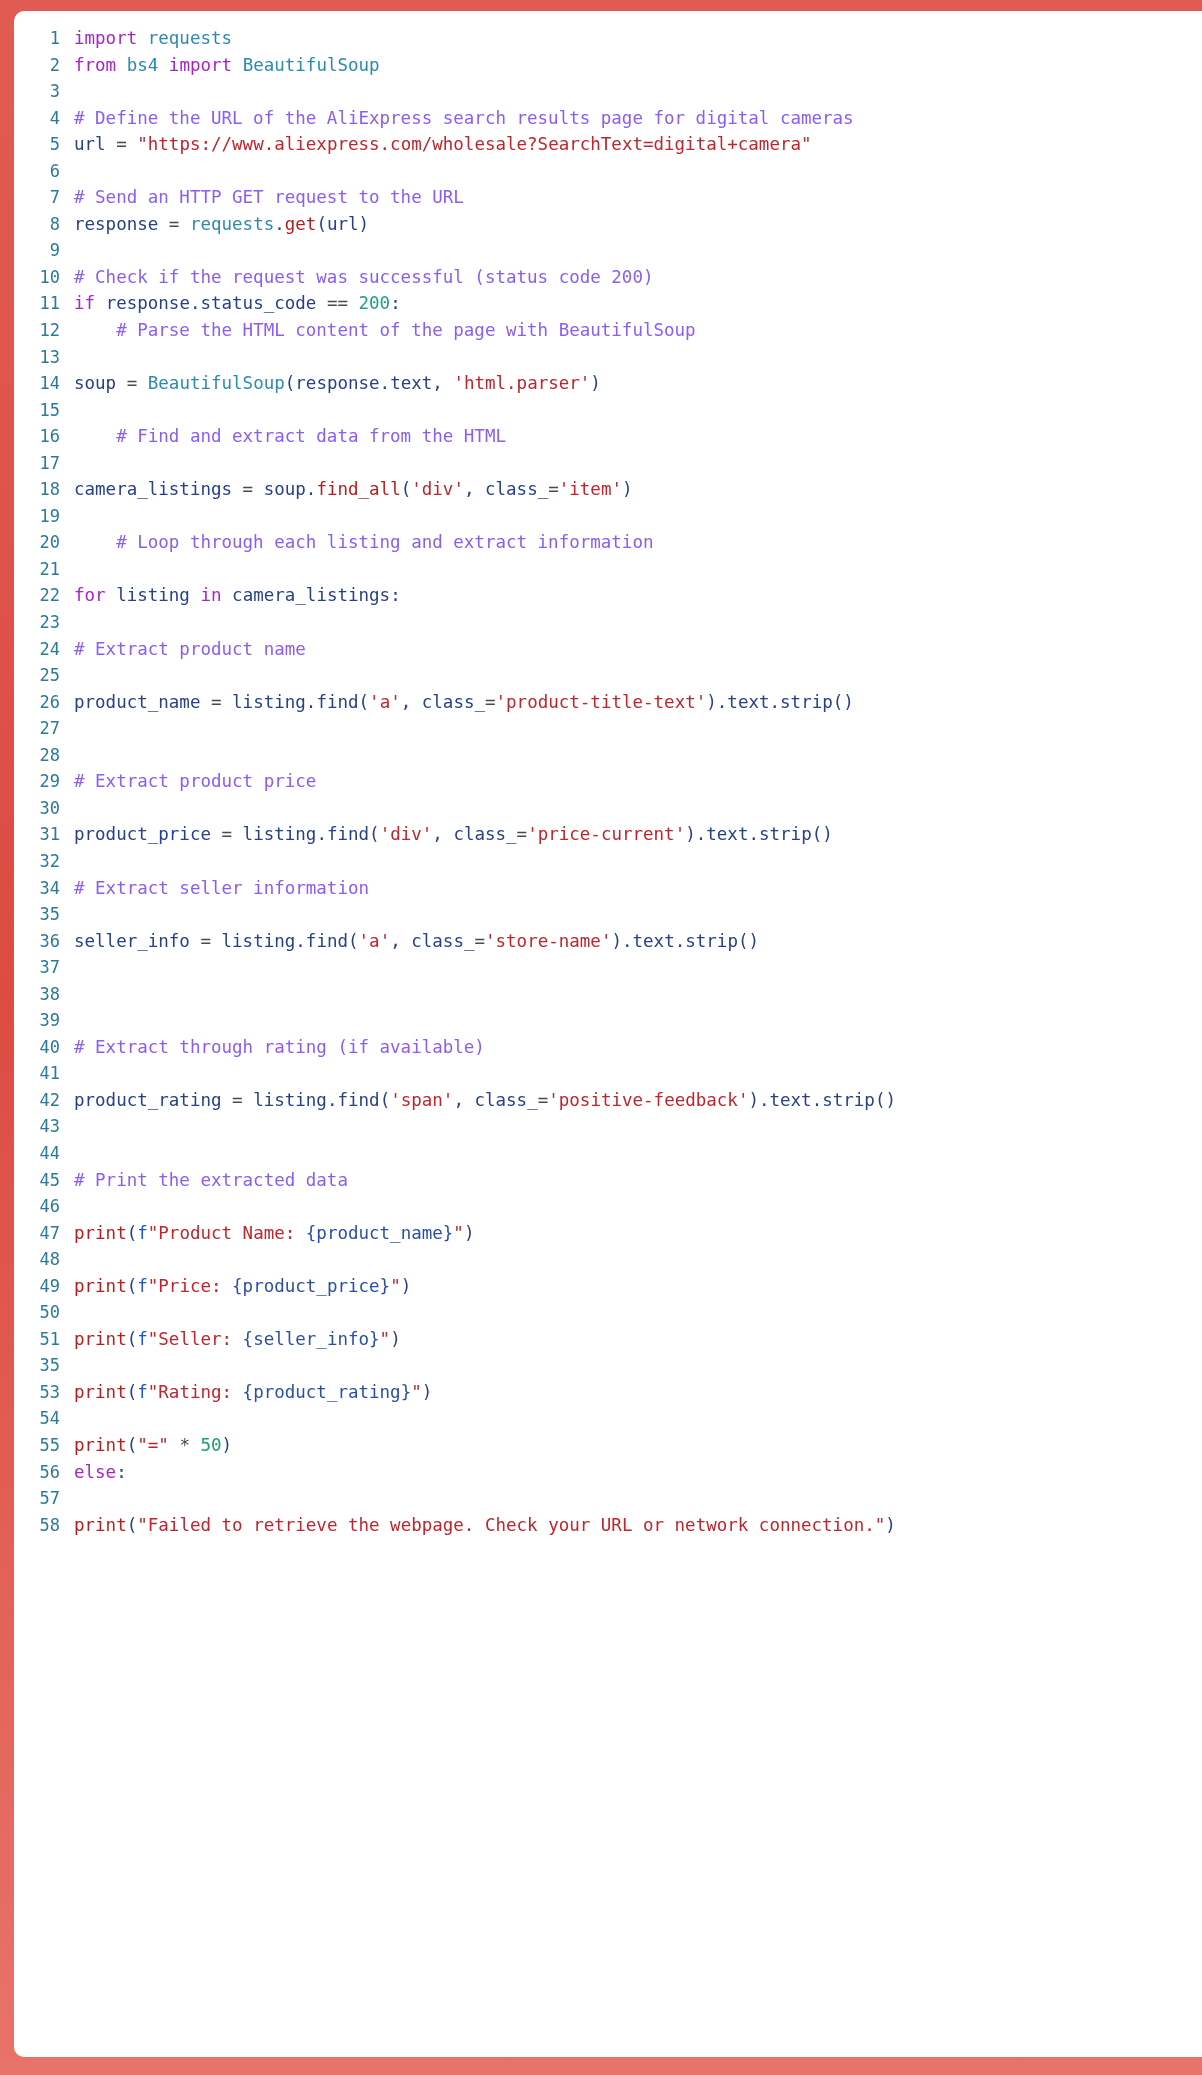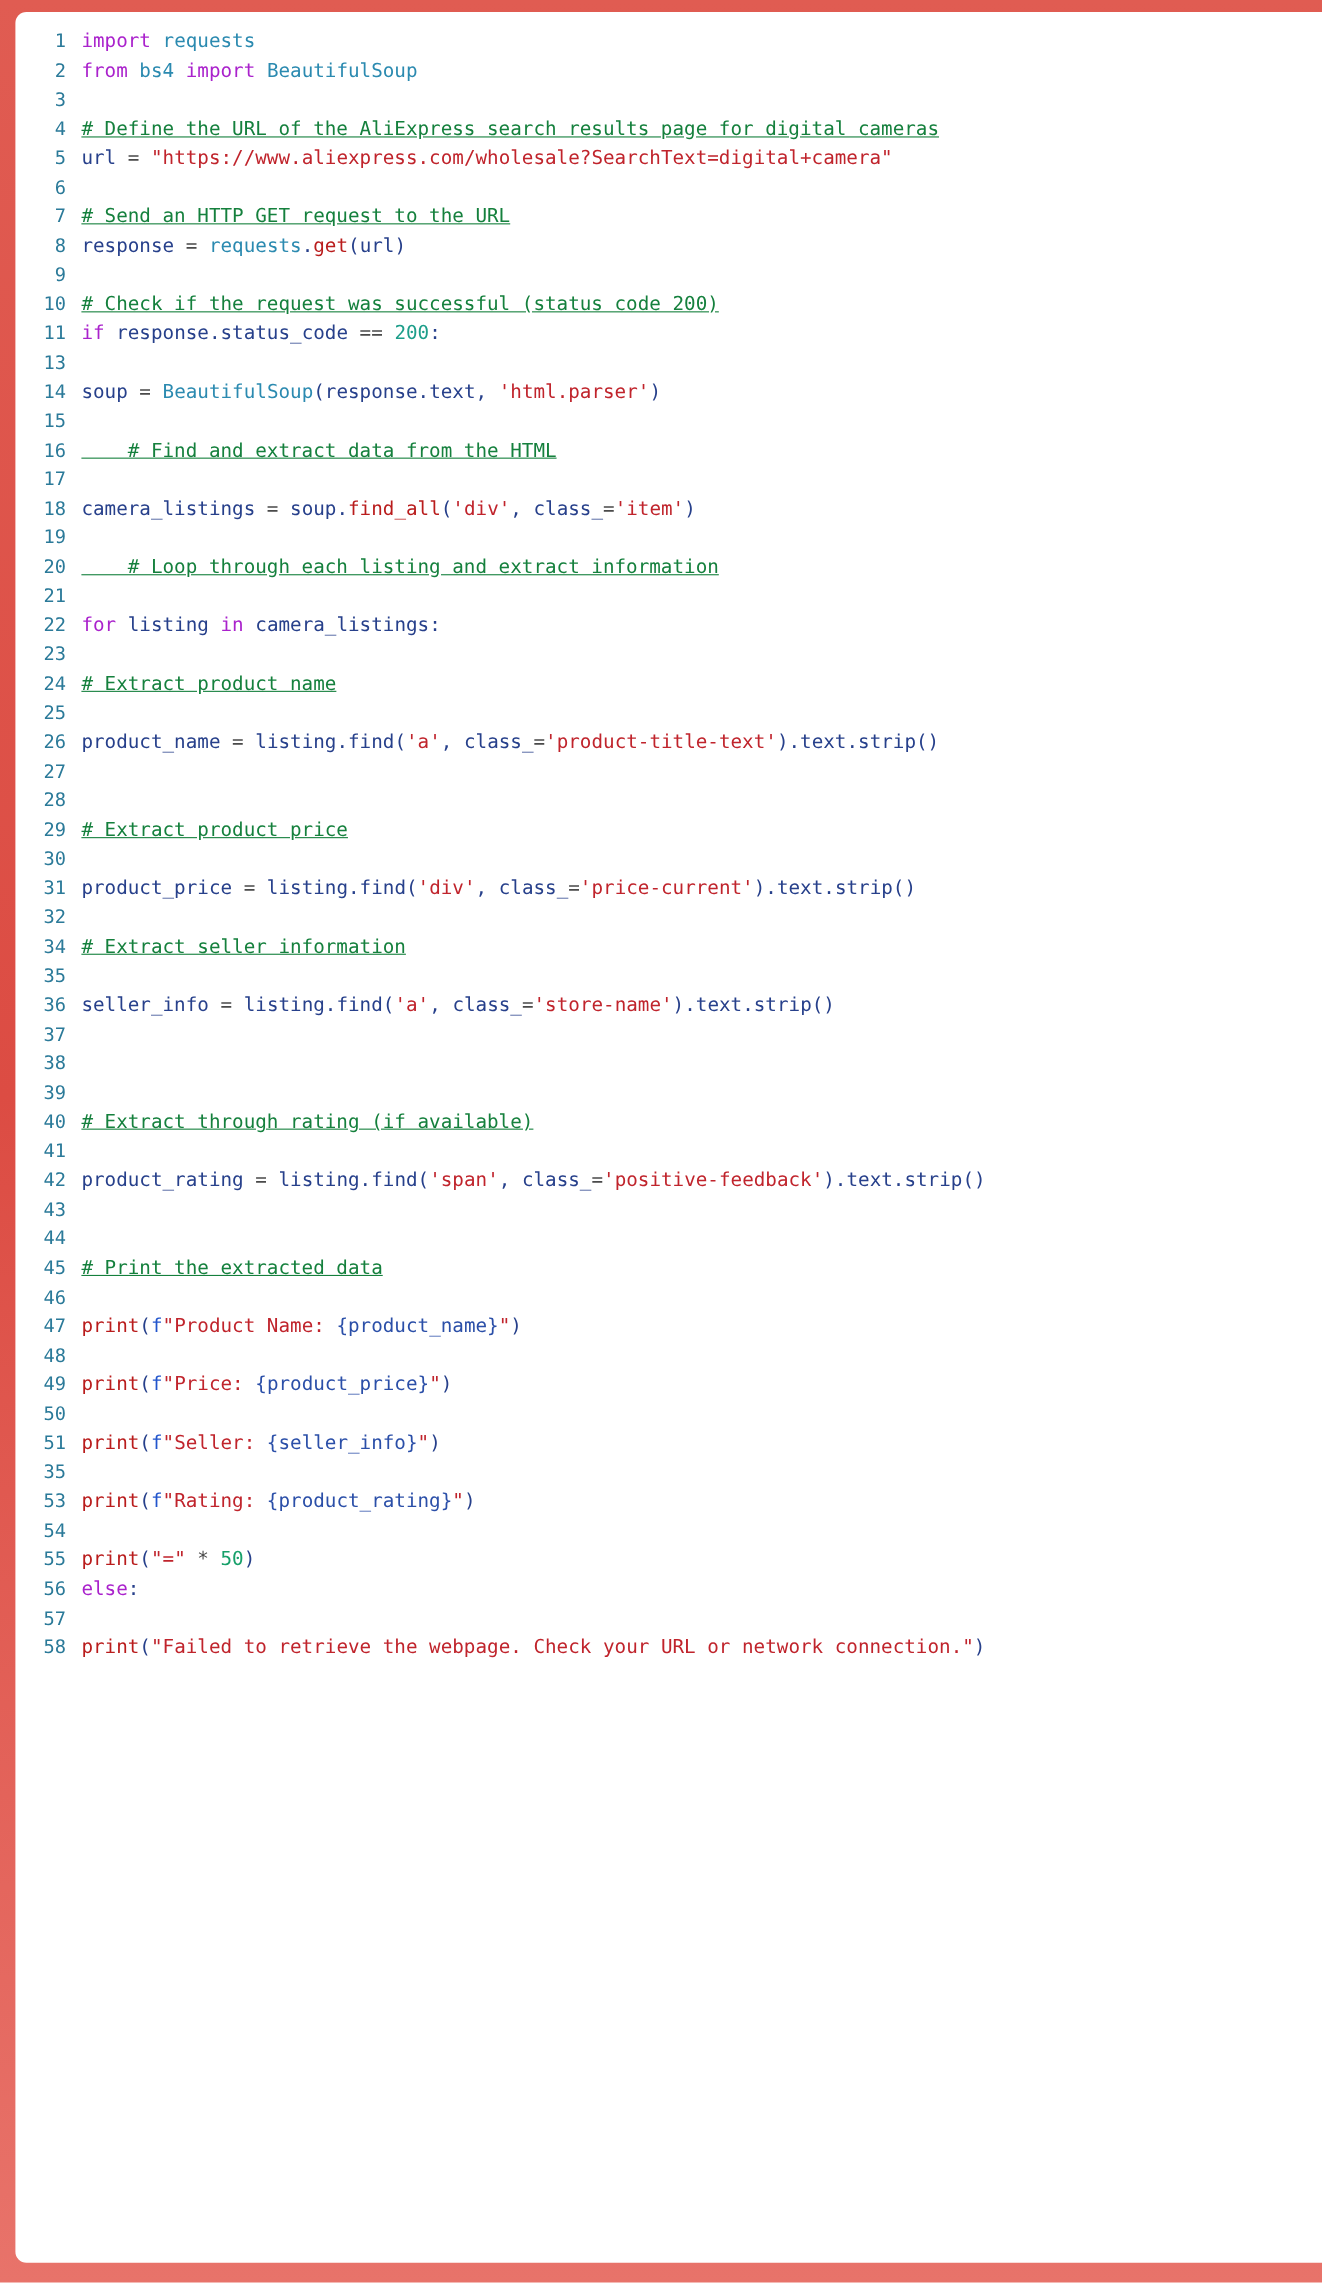--- a/index.html
+++ b/index.html
@@ -63,21 +63,21 @@
     padding-left: 14px;
     white-space: pre;
     color: #27408b;
     text-align: center;
   }
 
   
   .t-kw      { color: #aa22cc; }            
   .t-name    { color: #27408b; }            
   .t-cls     { color: #2b8ab0; }            
-  .t-com     { color: #15803d; text-decoration: underline; }            
+  .t-com     { color: #8b5cf6; }            
   .t-str     { color: #c0242c; }            
   .t-fn      { color: #b91c1c; }            
   .t-num     { color: #17a06a; }            
   .t-num2    { color: #1d9e8a; }            
   .t-op      { color: #4a4a4a; }            
   .t-punct   { color: #27408b; }            
   .t-fpre    { color: #2255cc; }            
   .t-fexp    { color: #2b4fa8; }            
 </style>
 </head>
@@ -90,20 +90,21 @@
         <div class="code-line"><span class="ln">2</span><span class="lc"><span class="t-kw">from</span><span class="t-name"> </span><span class="t-cls">bs4</span><span class="t-name"> </span><span class="t-kw">import</span><span class="t-name"> </span><span class="t-cls">BeautifulSoup</span></span></div>
         <div class="code-line"><span class="ln">3</span><span class="lc"></span></div>
         <div class="code-line"><span class="ln">4</span><span class="lc"><span class="t-com"># Define the URL of the AliExpress search results page for digital cameras</span></span></div>
         <div class="code-line"><span class="ln">5</span><span class="lc"><span class="t-name">url</span><span class="t-name"> </span><span class="t-op">=</span><span class="t-name"> </span><span class="t-str">"https://www.aliexpress.com/wholesale?SearchText=digital+camera"</span></span></div>
         <div class="code-line"><span class="ln">6</span><span class="lc"></span></div>
         <div class="code-line"><span class="ln">7</span><span class="lc"><span class="t-com"># Send an HTTP GET request to the URL</span></span></div>
         <div class="code-line"><span class="ln">8</span><span class="lc"><span class="t-name">response</span><span class="t-name"> </span><span class="t-op">=</span><span class="t-name"> </span><span class="t-cls">requests</span><span class="t-punct">.</span><span class="t-fn">get</span><span class="t-punct">(</span><span class="t-name">url</span><span class="t-punct">)</span></span></div>
         <div class="code-line"><span class="ln">9</span><span class="lc"></span></div>
         <div class="code-line"><span class="ln">10</span><span class="lc"><span class="t-com"># Check if the request was successful (status code 200)</span></span></div>
         <div class="code-line"><span class="ln">11</span><span class="lc"><span class="t-kw">if</span><span class="t-name"> </span><span class="t-name">response</span><span class="t-punct">.</span><span class="t-name">status_code</span><span class="t-name"> </span><span class="t-op">==</span><span class="t-name"> </span><span class="t-num2">200</span><span class="t-punct">:</span></span></div>
+        <div class="code-line"><span class="ln">12</span><span class="lc"><span class="t-com">    # Parse the HTML content of the page with BeautifulSoup</span></span></div>
         <div class="code-line"><span class="ln">13</span><span class="lc"></span></div>
         <div class="code-line"><span class="ln">14</span><span class="lc"><span class="t-name">soup</span><span class="t-name"> </span><span class="t-op">=</span><span class="t-name"> </span><span class="t-cls">BeautifulSoup</span><span class="t-punct">(</span><span class="t-name">response</span><span class="t-punct">.</span><span class="t-name">text</span><span class="t-punct">, </span><span class="t-str">'html.parser'</span><span class="t-punct">)</span></span></div>
         <div class="code-line"><span class="ln">15</span><span class="lc"></span></div>
         <div class="code-line"><span class="ln">16</span><span class="lc"><span class="t-com">    # Find and extract data from the HTML</span></span></div>
         <div class="code-line"><span class="ln">17</span><span class="lc"></span></div>
         <div class="code-line"><span class="ln">18</span><span class="lc"><span class="t-name">camera_listings</span><span class="t-name"> </span><span class="t-op">=</span><span class="t-name"> </span><span class="t-name">soup</span><span class="t-punct">.</span><span class="t-fn">find_all</span><span class="t-punct">(</span><span class="t-str">'div'</span><span class="t-punct">, </span><span class="t-name">class_</span><span class="t-op">=</span><span class="t-str">'item'</span><span class="t-punct">)</span></span></div>
         <div class="code-line"><span class="ln">19</span><span class="lc"></span></div>
         <div class="code-line"><span class="ln">20</span><span class="lc"><span class="t-com">    # Loop through each listing and extract information</span></span></div>
         <div class="code-line"><span class="ln">21</span><span class="lc"></span></div>
         <div class="code-line"><span class="ln">22</span><span class="lc"><span class="t-kw">for</span><span class="t-name"> </span><span class="t-name">listing</span><span class="t-name"> </span><span class="t-kw">in</span><span class="t-name"> </span><span class="t-name">camera_listings</span><span class="t-punct">:</span></span></div>

